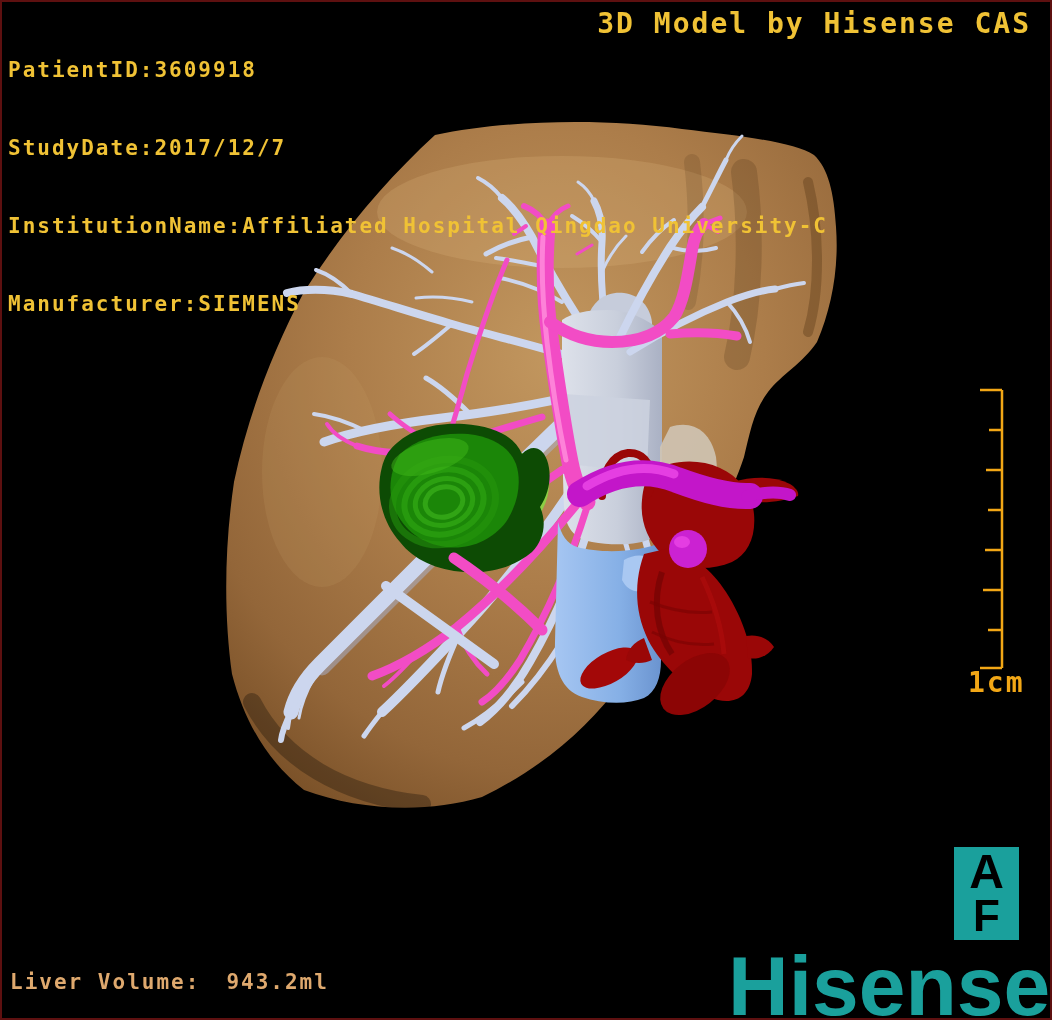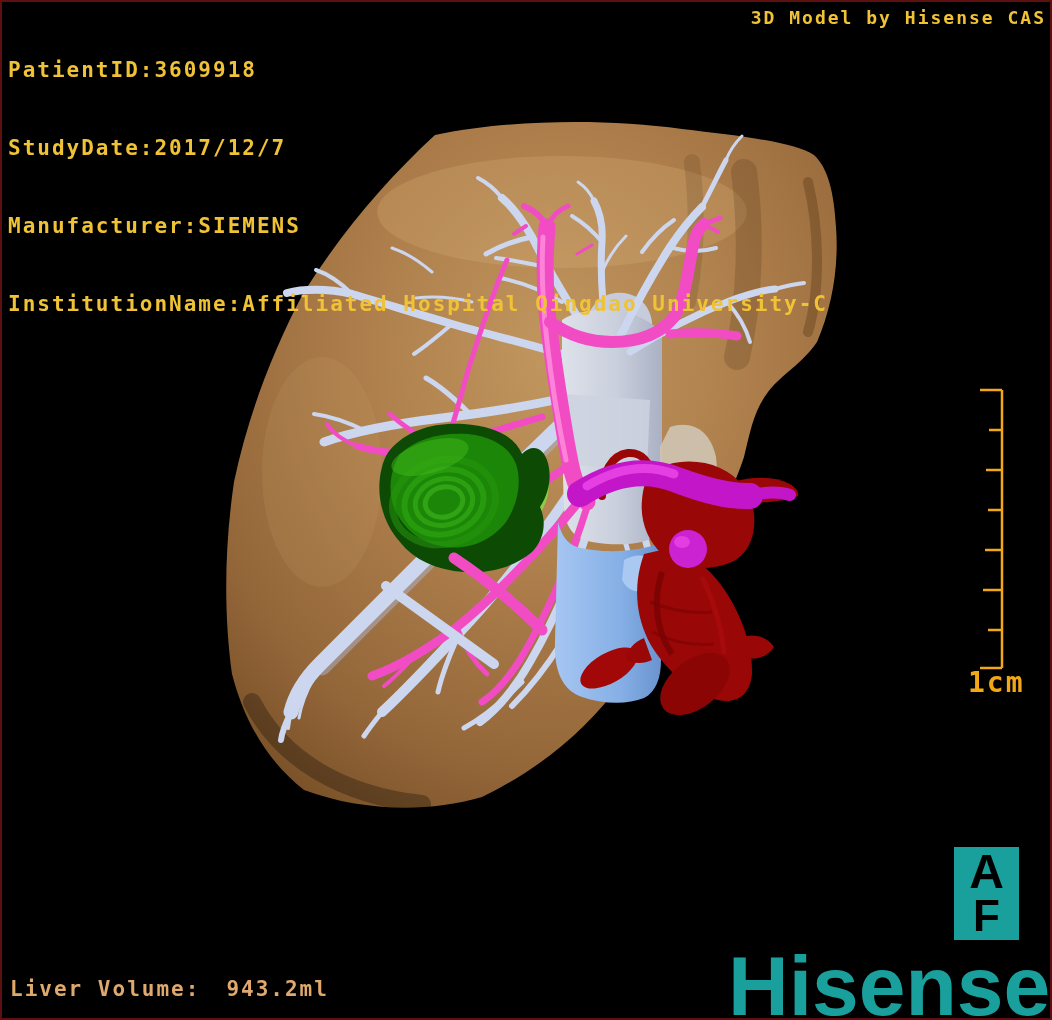--- a/index.html
+++ b/index.html
@@ -19,24 +19,24 @@
   .hvd{stroke:#a9b5d6;fill:none;stroke-linecap:round}
   .pv{stroke:var(--portal);fill:none;stroke-linecap:round;stroke-linejoin:round}
   .pvh{stroke:#ff8cdb;fill:none;stroke-linecap:round;opacity:.85}
   .mg{stroke:var(--magenta);fill:none;stroke-linecap:round}
   .mgh{stroke:#ee49e8;fill:none;stroke-linecap:round;opacity:.8}
   .art{stroke:var(--artery);fill:none;stroke-linecap:round}
 
   
   .patient-info{position:absolute;left:6px;top:3px;color:var(--gold);font-size:21px;
                 font-weight:700;letter-spacing:2px;line-height:26px;white-space:pre;}
-  .watermark{position:absolute;top:5px;right:4px;color:var(--gold);font-size:18px;
+  .watermark{position:absolute;top:5px;right:19px;color:var(--gold);font-size:28px;
              font-weight:700;letter-spacing:2px;white-space:pre;}
   .volume{position:absolute;left:8px;top:968px;color:var(--volume);font-size:21px;
-          font-weight:700;letter-spacing:2px;display:flex;margin-top:7px;}
+          font-weight:700;letter-spacing:2px;display:flex;}
   .volume .gap{width:26px}
   .scalebar{position:absolute;left:958px;top:376px;}
   .scale-label{position:absolute;left:966px;top:664px;color:var(--scale);font-size:28px;
                font-weight:700;letter-spacing:2px;}
   .af-logo{position:absolute;left:952px;top:845px;width:65px;height:93px;background:var(--teal);
            display:flex;flex-direction:column;align-items:center;justify-content:center;
            font-family:"Liberation Sans","DejaVu Sans",sans-serif;color:#000;font-weight:700;}
   .af-logo .a{font-size:48px;line-height:44px;}
   .af-logo .f{font-size:44px;line-height:44px;}
   .wordmark{position:absolute;left:726px;top:936px;color:var(--teal);font-size:84px;font-weight:700;
@@ -215,22 +215,22 @@
       <path class="mg" stroke-width="12" d="M745 494 C762 490 776 489 788 493"></path>
       <circle cx="686" cy="547" r="19" fill="#cb22d2"></circle>
       <ellipse cx="680" cy="540" rx="8" ry="6" fill="#ee49e8" opacity="0.7"></ellipse>
       <path class="mgh" stroke-width="9" d="M585 484 C615 466 645 462 672 472"></path>
     </g>
   </svg>
 
   <div class="patient-info">
     <div>PatientID:3609918</div>
     <div>StudyDate:2017/12/7</div>
+    <div>InstitutionName:Affiliated Hospital Qingdao University-C</div>
     <div>Manufacturer:SIEMENS</div>
-    <div>InstitutionName:Affiliated Hospital Qingdao University-C</div>
   </div>
 
   <div class="watermark">3D Model by Hisense CAS</div>
 
   <svg class="scalebar" width="50" height="300">
     <g stroke="var(--scale)" stroke-width="2.5">
       <line x1="42" y1="12" x2="42" y2="290"></line>
       <line x1="20" y1="12" x2="42" y2="12"></line>
       <line x1="29" y1="52" x2="42" y2="52"></line>
       <line x1="26" y1="92" x2="42" y2="92"></line>

